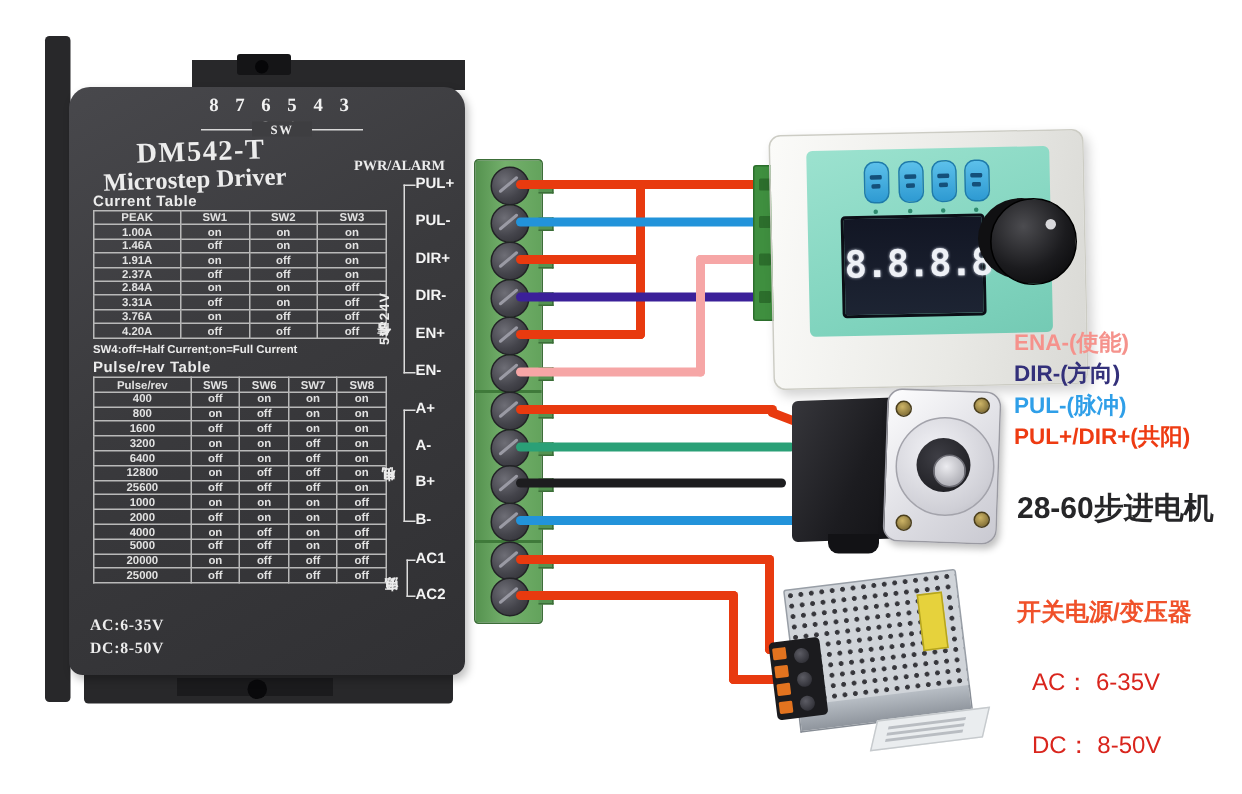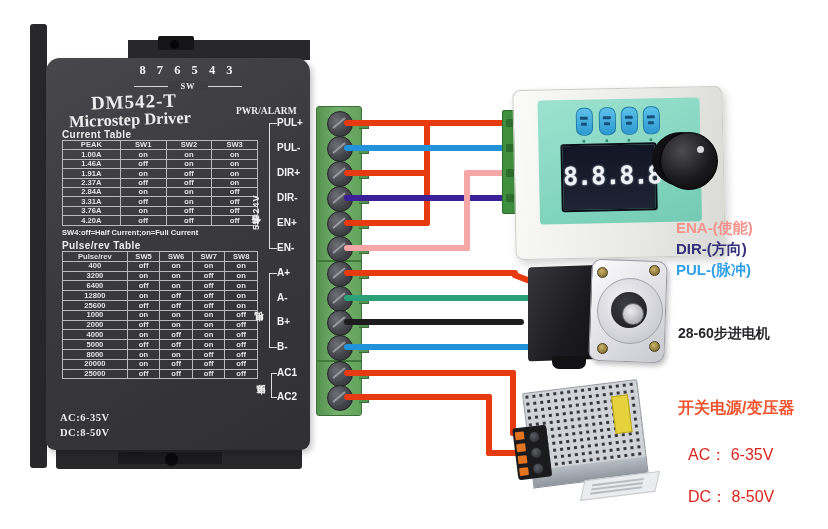--- a/index.html
+++ b/index.html
@@ -203,20 +203,34 @@
           <th>SW8</th>
         </tr>
         <tr>
           <td>400</td>
           <td>off</td>
           <td>on</td>
           <td>on</td>
           <td>on</td>
         </tr>
         <tr>
+          <td>800</td>
+          <td>on</td>
+          <td>off</td>
+          <td>on</td>
+          <td>on</td>
+        </tr>
+        <tr>
+          <td>1600</td>
+          <td>off</td>
+          <td>off</td>
+          <td>on</td>
+          <td>on</td>
+        </tr>
+        <tr>
           <td>3200</td>
           <td>on</td>
           <td>on</td>
           <td>off</td>
           <td>on</td>
         </tr>
         <tr>
           <td>6400</td>
           <td>off</td>
           <td>on</td>
@@ -256,27 +270,20 @@
           <td>on</td>
           <td>off</td>
           <td>on</td>
           <td>off</td>
         </tr>
         <tr>
           <td>5000</td>
           <td>off</td>
           <td>off</td>
           <td>on</td>
-          <td>off</td>
-        </tr>
-        <tr>
-          <td>8000</td>
-          <td>on</td>
-          <td>on</td>
-          <td>off</td>
           <td>off</td>
         </tr>
         <tr>
           <td>20000</td>
           <td>on</td>
           <td>off</td>
           <td>off</td>
           <td>off</td>
         </tr>
         <tr>
@@ -466,18 +473,19 @@
       <span class="psu-screw" style="top:6px;"></span>
       <span class="psu-screw" style="top:22px;"></span>
       <span class="psu-screw" style="top:38px;"></span>
     </div>
     <div id="psu-label"></div>
   </div>
 
   <div class="rlabel" id="lbl-ena" style="left: 676px; top: 219px; font-size: 15px; color: rgb(245, 146, 140);">ENA-(使能)</div>
   <div class="rlabel" id="lbl-dir" style="left: 676px; top: 240px; font-size: 15px; color: rgb(51, 48, 122);">DIR-(方向)</div>
   <div class="rlabel" id="lbl-pul" style="left: 676px; top: 261px; font-size: 15px; color: rgb(47, 159, 232);">PUL-(脉冲)</div>
-  <div class="rlabel" id="lbl-motor" style="left: 678px; top: 325px; font-size: 14px; color: rgb(38, 38, 40);">28-60步进电机</div>
+  <div class="rlabel" id="lbl-common" style="left: 676px; top: 282px; font-size: 15px; color: rgb(238, 59, 18);">PUL+/DIR+(共阳)</div>
+  <div class="rlabel" id="lbl-motor" style="left: 678px; top: 325px; font-size: 20px; color: rgb(38, 38, 40);">28-60步进电机</div>
   <div class="rlabel" id="lbl-psu" style="left: 678px; top: 398px; font-size: 16px; color: rgb(240, 81, 42);">开关电源/变压器</div>
   <div class="rlabel" id="lbl-ac" style="left: 688px; top: 445px; font-size: 16px; font-weight: 500; color: rgb(217, 37, 29);">AC： 6-35V</div>
   <div class="rlabel" id="lbl-dc" style="left: 688px; top: 487px; font-size: 16px; font-weight: 500; color: rgb(217, 37, 29);">DC： 8-50V</div>
 
 </div>
 
 </body></html>

